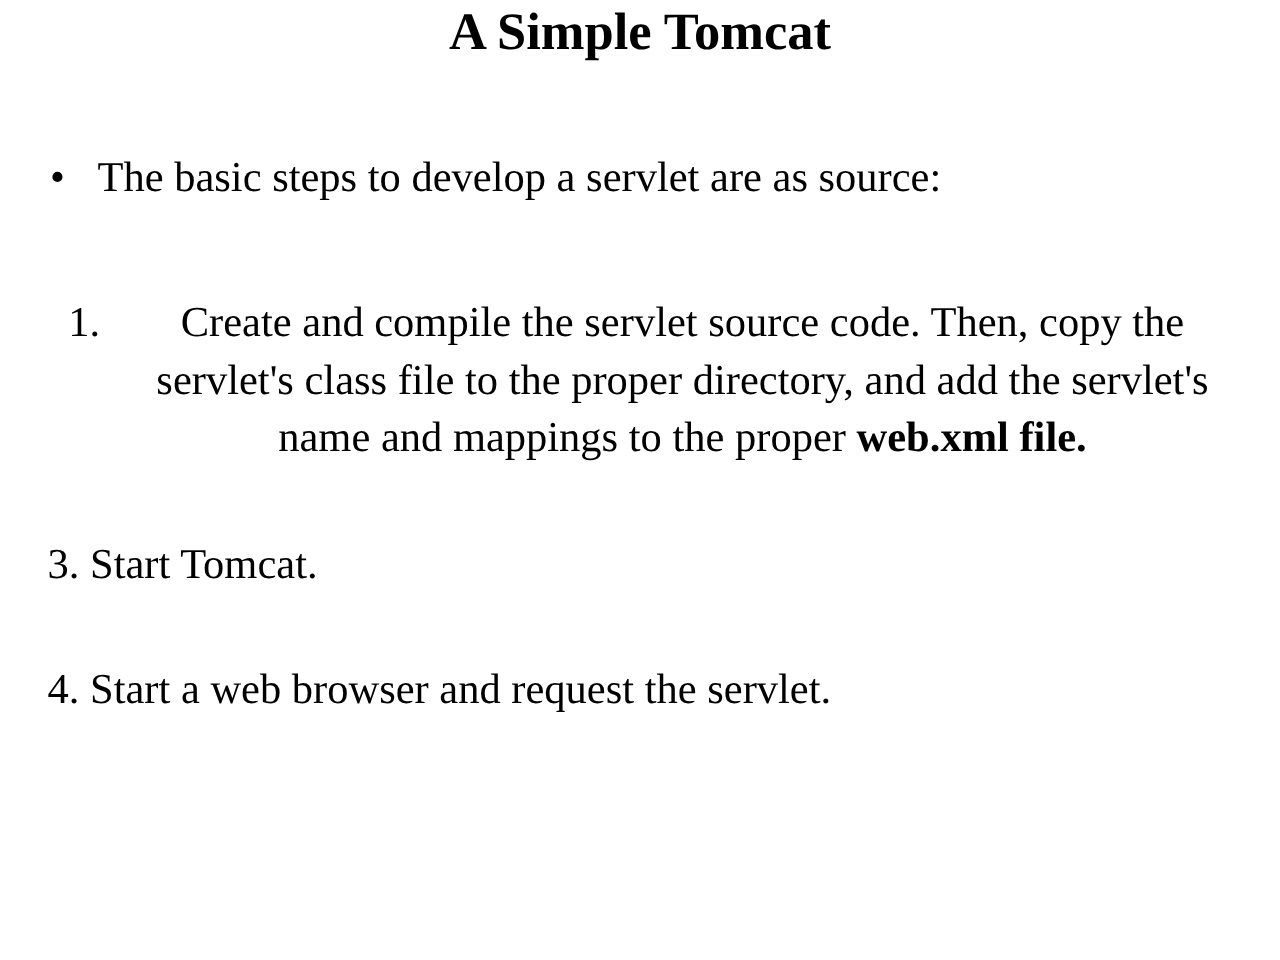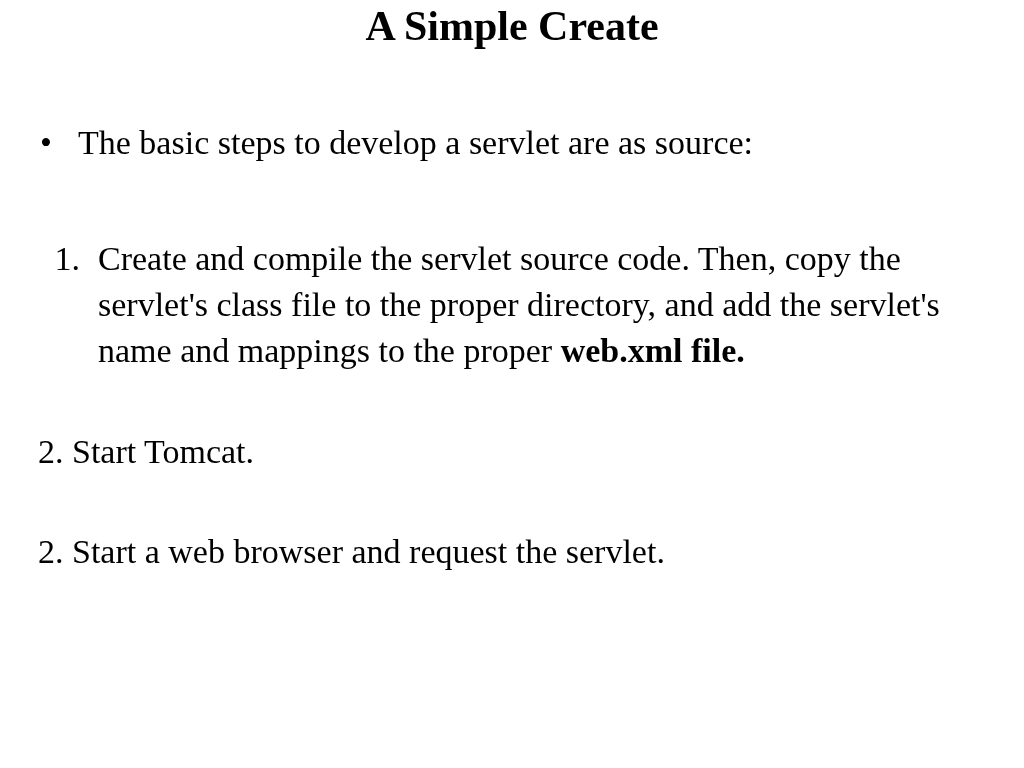--- a/index.html
+++ b/index.html
@@ -46,40 +46,41 @@
       display: flex;
     }
     .step-1-num {
       width: 68px;
       flex-shrink: 0;
       text-align: right;
       padding-right: 18px;
     }
     .step-1-text {
       flex: 1;
+      text-align: center;
     }
     .step-flat {
       padding-left: 8px;
     }
     .bold {
       font-weight: bold;
     }
   </style>
 </head>
 <body>
 
-<h1 class="title">A Simple Create</h1>
+<h1 class="title">A Simple Tomcat</h1>
 
 <div class="intro-item">
   <div class="intro-bullet">•</div>
   <div class="intro-text">The basic steps to develop a servlet are as source:</div>
 </div>
 
 <div class="step step-1">
   <div class="step-1-num">1.</div>
   <div class="step-1-text">
     <span>Create and compile the servlet source code. Then, copy the servlet's class file to the proper directory, and add the servlet's name and mappings to the proper </span><span class="bold">web.xml file.</span>
   </div>
 </div>
 
-<div class="step step-flat">2. Start Tomcat.</div>
+<div class="step step-flat">3. Start Tomcat.</div>
 
-<div class="step step-flat">2. Start a web browser and request the servlet.</div>
+<div class="step step-flat">4. Start a web browser and request the servlet.</div>
 
 </body></html>

